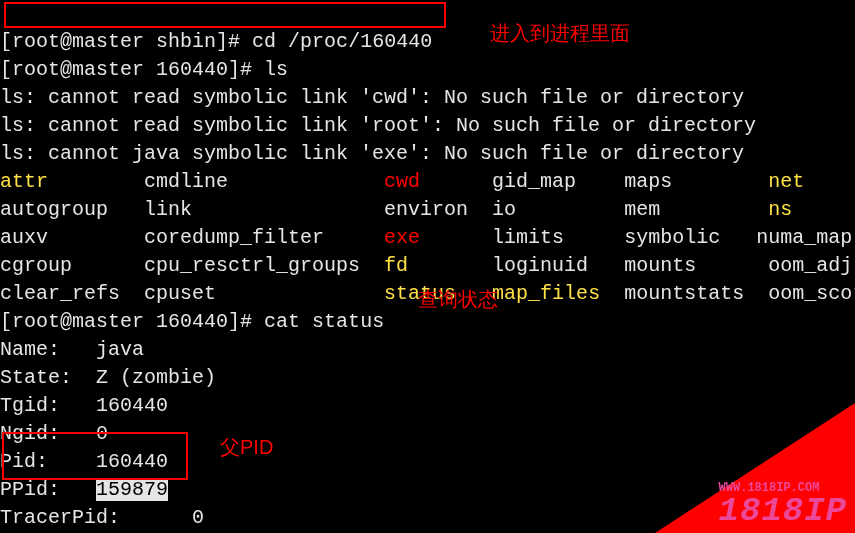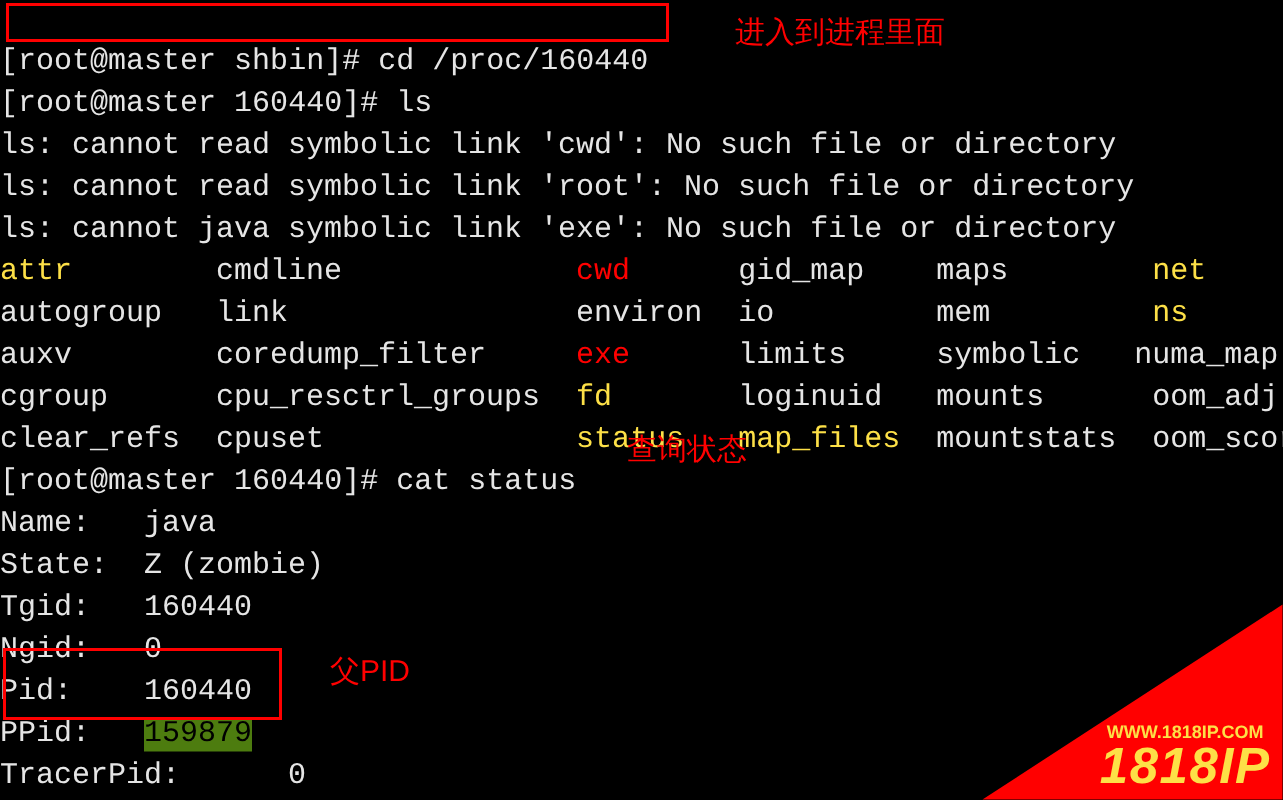--- a/index.html
+++ b/index.html
@@ -1,24 +1,24 @@
 <!DOCTYPE html>
 <html><head>
 <meta charset="utf-8">
 <style>
   html,body{margin:0;padding:0;background:#000;width:855px;height:533px;overflow:hidden}
   .term{font-family:"Consolas","Courier New",monospace;font-size:20px;line-height:28px;color:#ccc;white-space:pre;padding:0;position:relative}
   .w{color:#e5e5e5}
   .blue{color:#fde047}
   .red{color:#ff0000}
-  .hl{background:#4d7c0f;color:#000}
+  .hl{background:#e5e5e5;color:#000}
   .ann{position:absolute;color:#ff0000;font-family:"Microsoft YaHei",sans-serif;font-size:20px}
   .box{position:absolute;border:2px solid #ff0000;box-sizing:border-box}
   .triangle{position:absolute;right:0;bottom:0;width:0;height:0;border-left:200px solid transparent;border-bottom:130px solid #ff0000}
-  .logo{position:absolute;right:8px;bottom:6px;color:#fde047;font-family:Liberation Sans, sans-serif;text-align:center}
+  .logo{position:absolute;right:8px;bottom:6px;color:#ec4899;font-family:Liberation Mono, monospace;text-align:left}
   .logo .url{font-size:12px;font-weight:bold;letter-spacing:0}
   .logo .brand{font-size:34px;font-weight:900;font-style:italic;letter-spacing:1px;line-height:32px}
 </style>
 </head>
 <body>
 
 <div class="term">
 <span class="w">[<span>root</span>@<span>master</span> <span>shbin</span>]# <span>cd /proc/160440</span></span>
 <span class="w">[<span>root</span>@<span>master</span> <span>160440</span>]# <span>ls</span></span>
 <span class="w">ls: cannot read symbolic link 'cwd': No such file or directory</span>
@@ -37,21 +37,21 @@
 <span class="w">Pid:    <span>160440</span></span>
 <span class="w">PPid:   <span class="hl">159879</span></span>
 <span class="w">TracerPid:      <span>0</span></span>
 
 
 </div>
 
 <div class="box" style="left:4px;top:2px;width:442px;height:26px"></div>
 <div class="box" style="left:2px;top:432px;width:186px;height:48px"></div>
 
-<div class="ann" style="left:490px;top:8px">进入到进程里面</div>
+<div class="ann" style="left:490px;top:20px">进入到进程里面</div>
 <div class="ann" style="left:418px;top:286px">查询状态</div>
 <div class="ann" style="left:220px;top:434px">父PID</div>
 
 <div class="triangle"></div>
 <div class="logo">
   <div class="url">WWW.1818IP.COM</div>
   <div class="brand">1818IP</div>
 </div>
 
 </body></html>

